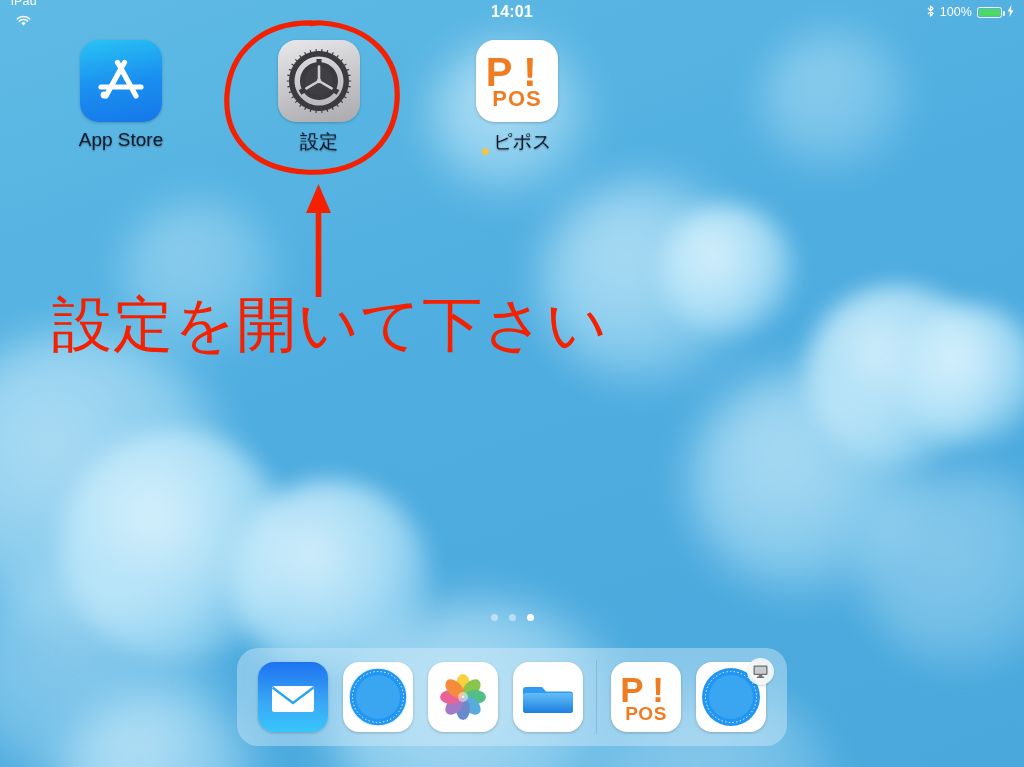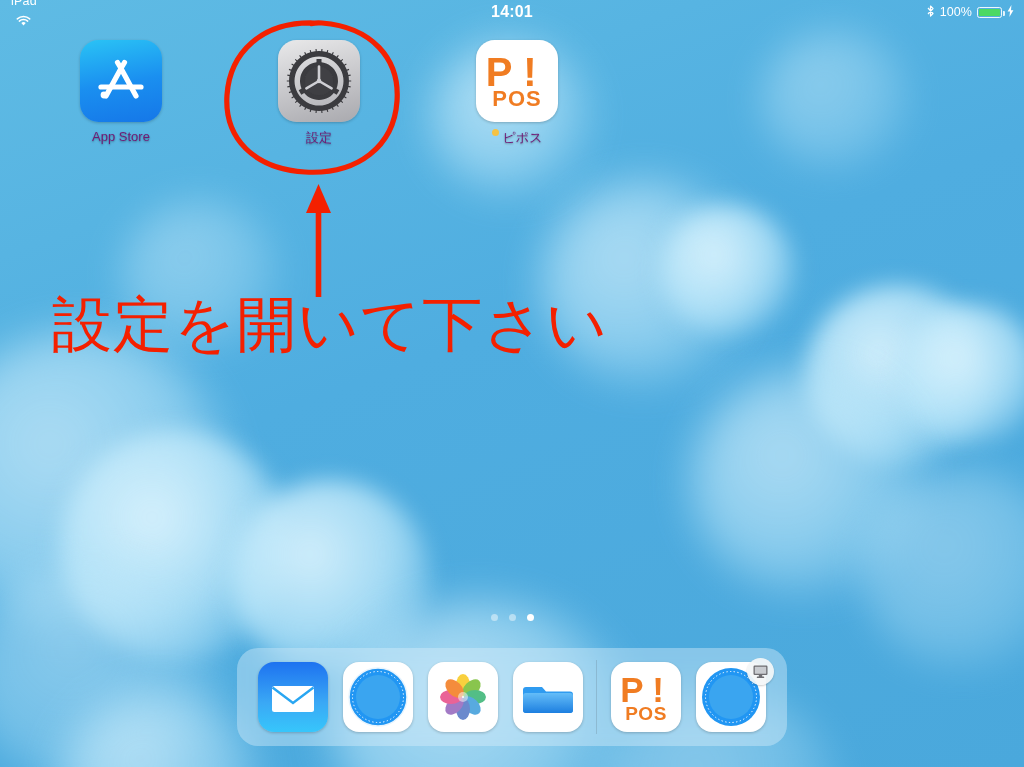--- a/index.html
+++ b/index.html
@@ -45,23 +45,23 @@
   .batt i { display:block; height:100%; background:#4cd964; border-radius:1px; }
 
   
   #grid { position:absolute; top:40px; left:0; right:0; z-index:20;
     display:flex; padding-left:22px; }
   .app { width:198px; display:flex; flex-direction:column;
     align-items:center; cursor:pointer; }
   .icon { width:82px; height:82px; border-radius:18.5px;
     position:relative; overflow:hidden;
     box-shadow:0 1px 3px rgba(0,0,0,.22); }
-  .app-label { margin-top:7px; color:#701a75; font-size:13px;
+  .app-label { margin-top:7px; color:#0f172a; font-size:19px;
     text-shadow:0 1px 2px rgba(0,0,0,.38);
-    display:flex; align-items:flex-start; gap:4px; white-space:nowrap; }
+    display:flex; align-items:flex-end; gap:4px; white-space:nowrap; }
   .newdot { width:7px; height:7px; border-radius:50%; background:#f5c243;
     display:inline-block; flex:none; }
 
   
   .ic-appstore { background:linear-gradient(170deg,#2ac3f5 0%,#1a8ff0 52%,#1577e8 100%); }
   
   .ic-settings { background:linear-gradient(165deg,#e9e9ea 0%,#cfcfd2 40%,#a9a9ae 100%); }
   
   .ic-pipos { background:#ffffff; }
   

